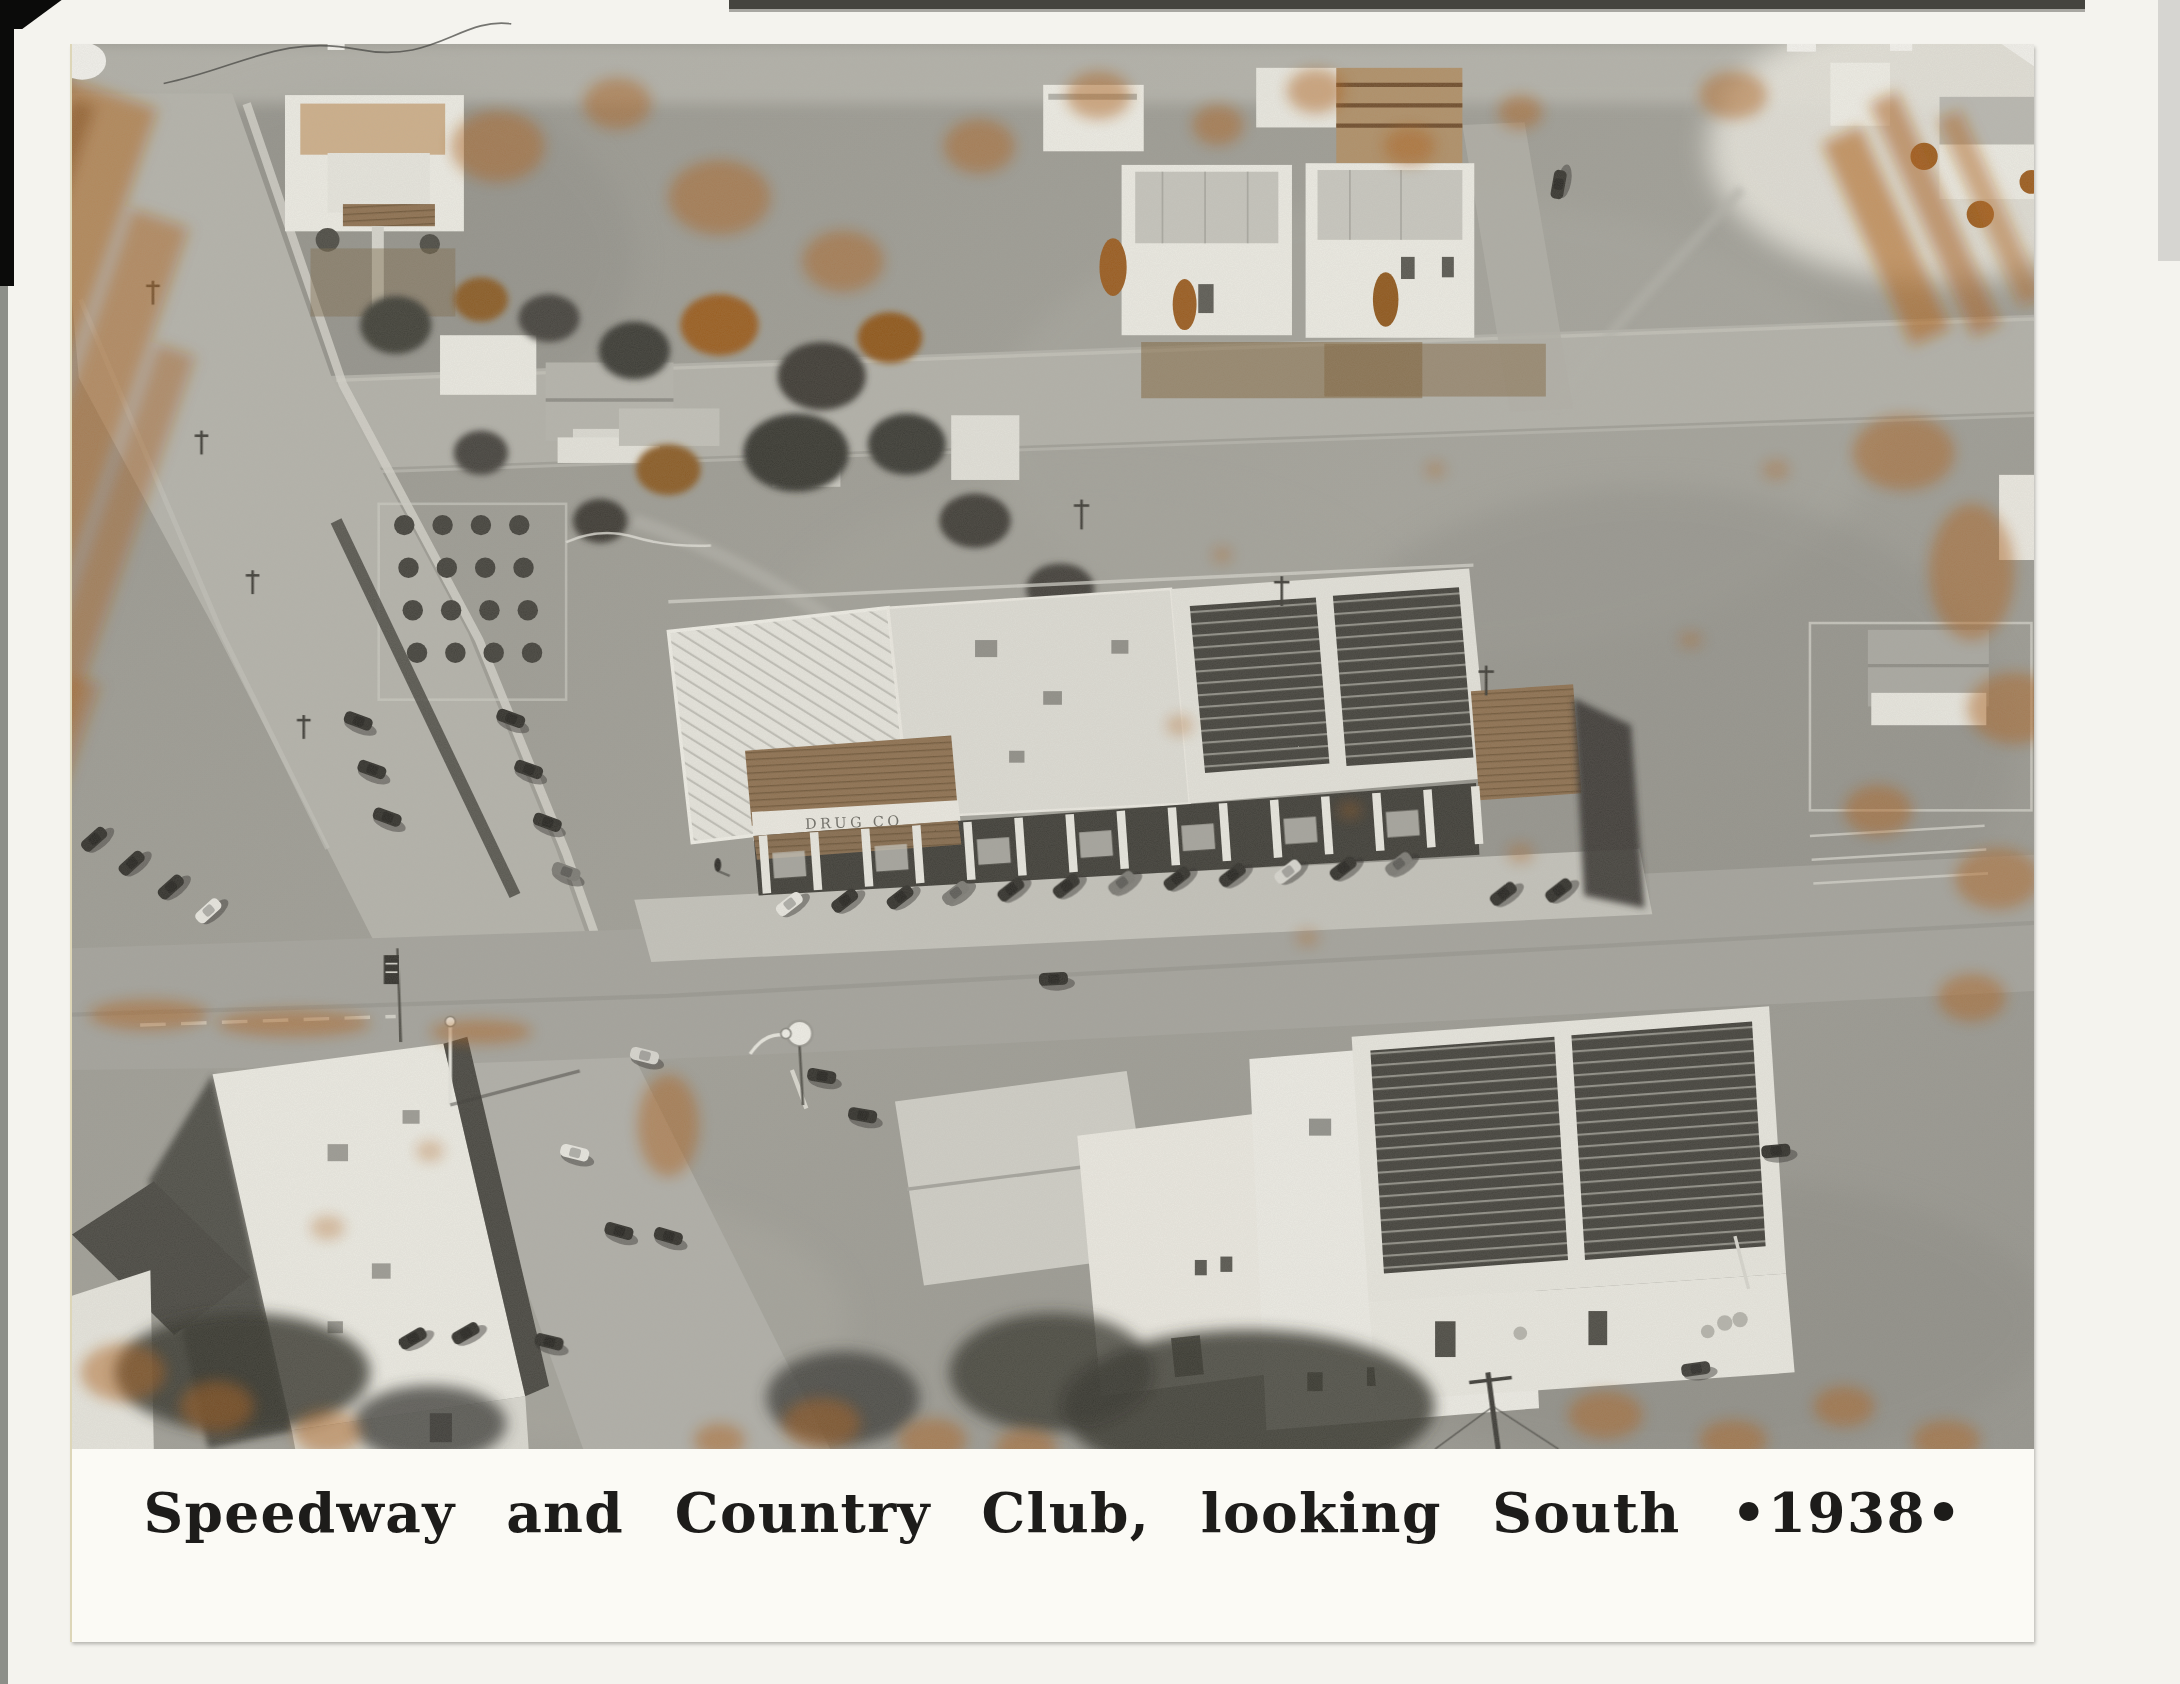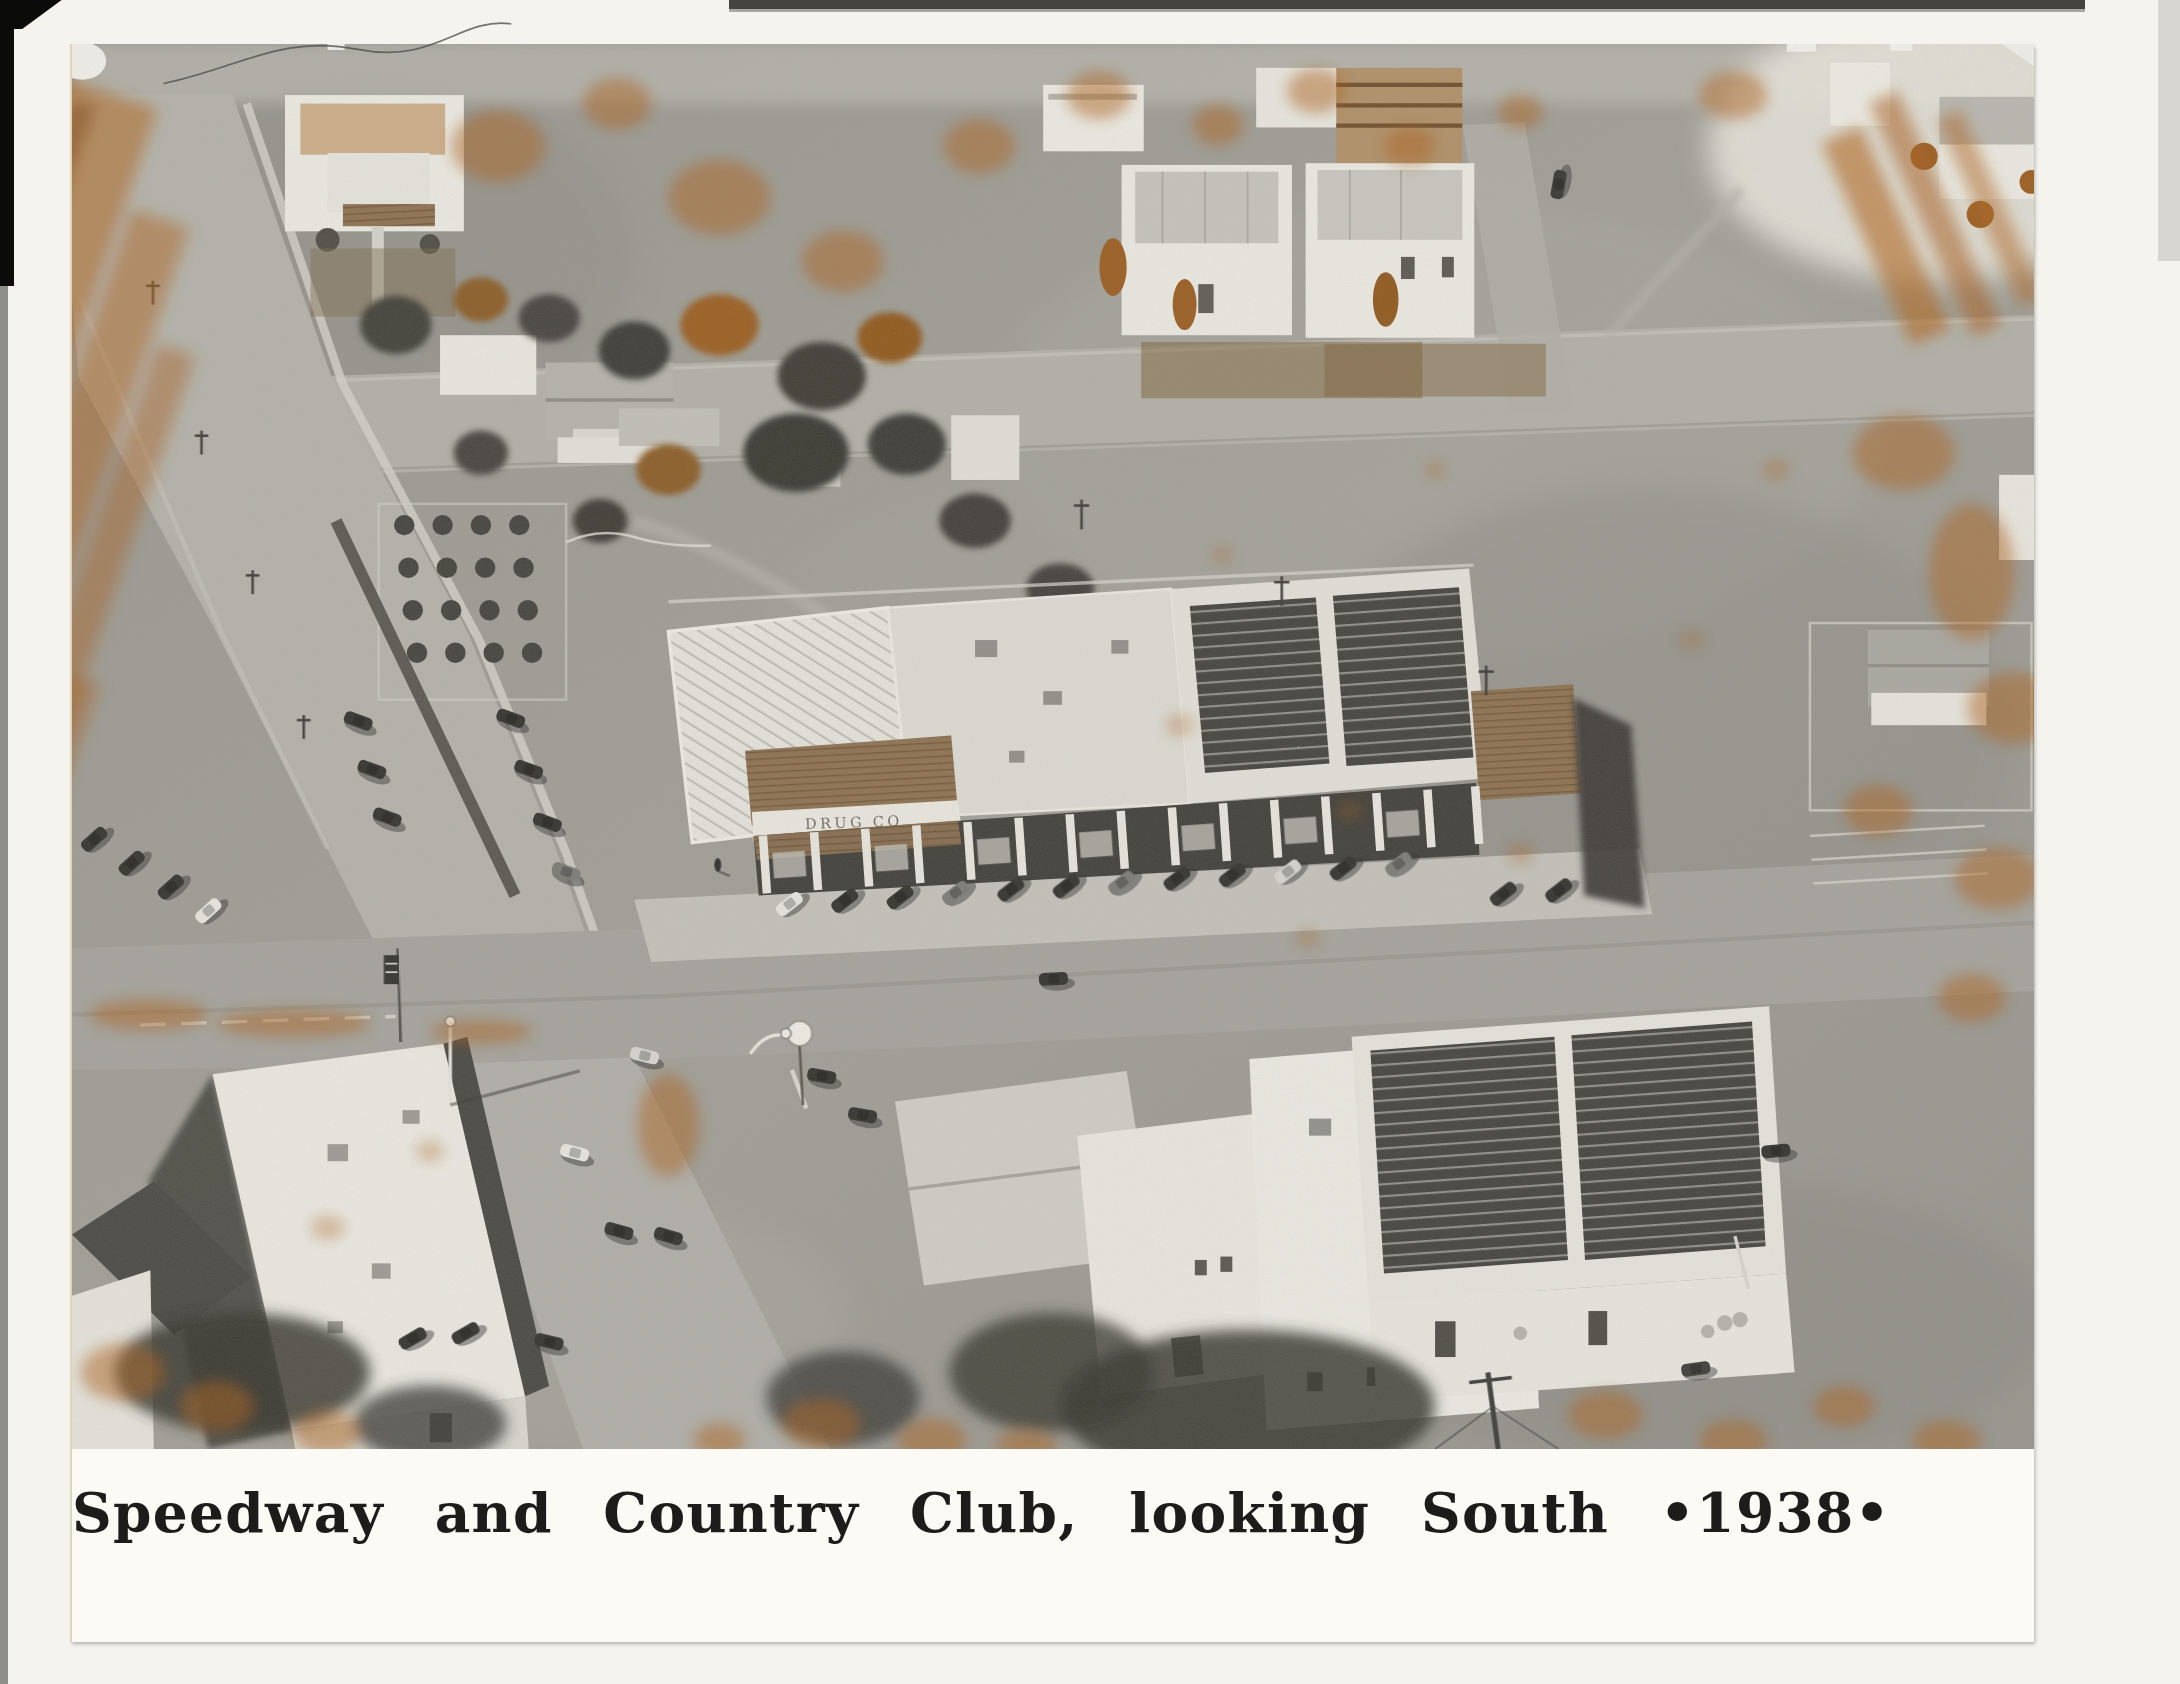--- a/index.html
+++ b/index.html
@@ -12,21 +12,21 @@
   .edge-left-wedge{position:absolute;left:13.6px;top:0;width:48px;height:29px;background:#0b0b0a;
                    clip-path:polygon(0 0,100% 0,18% 100%,0 100%);}
   .edge-left-gray{position:absolute;left:0;top:286px;width:7.7px;height:1399px;background:#8d8f89;}
   .edge-right-gray{position:absolute;left:2158px;top:0;width:22px;height:261px;background:#d6d5d1;}
   
   .print{position:absolute;left:70px;top:44px;width:1962px;height:1598px;background:#fbfaf5;
          box-shadow:1.7px 2.6px 3.4px rgba(60,60,55,.35);border-left:2.6px solid #ddd6b8;}
   .photo{position:absolute;left:0;top:0;width:1962px;height:1405px;overflow:hidden;background:#9a9992;}
   .photo svg{display:block;width:1962px;height:1405px;}
   .caption-strip{position:absolute;left:0;top:1405px;width:1962px;height:193px;background:#fbfaf5;
-                 display:flex;align-items:flex-start;}
+                 display:flex;align-items:flex-start;justify-content:center;}
   .caption-text{margin-top:31px;font-size:55px;font-weight:700;color:#1d1c1a;
                 letter-spacing:1.3px;word-spacing:0.55em;white-space:nowrap;
                 font-family:"DejaVu Serif","Liberation Serif",serif;}
   .overlay-svg{position:absolute;left:0;top:0;width:2181px;height:1685px;pointer-events:none;}
 </style>
 </head>
 <body>
 
 <div class="stage">
 

